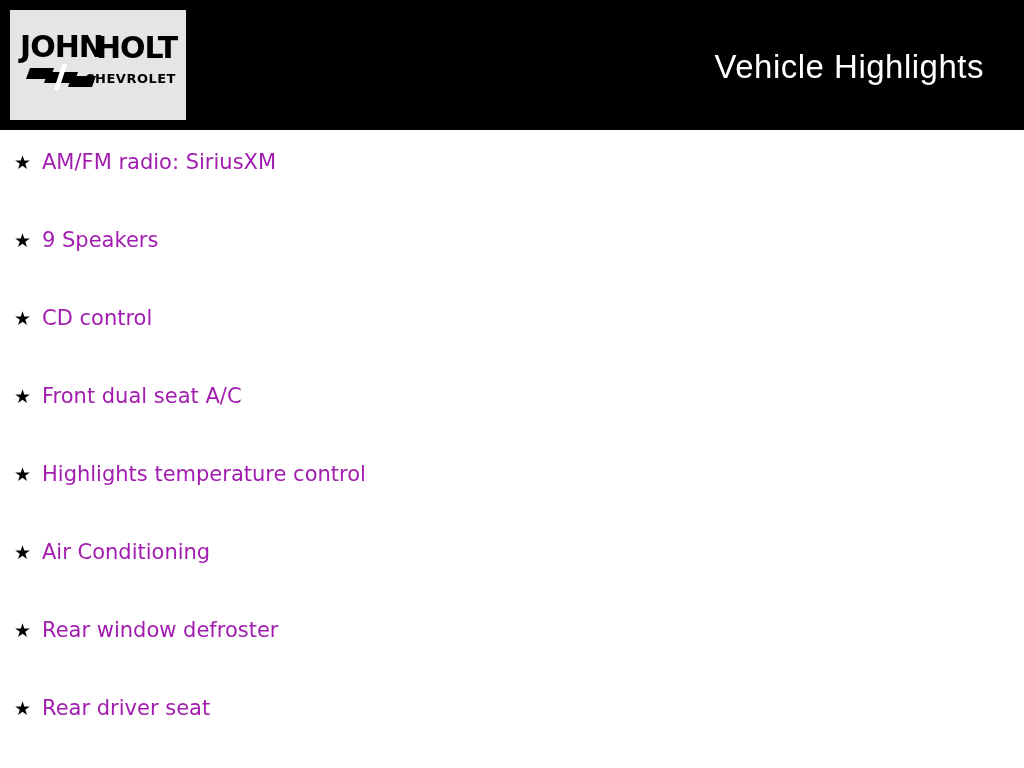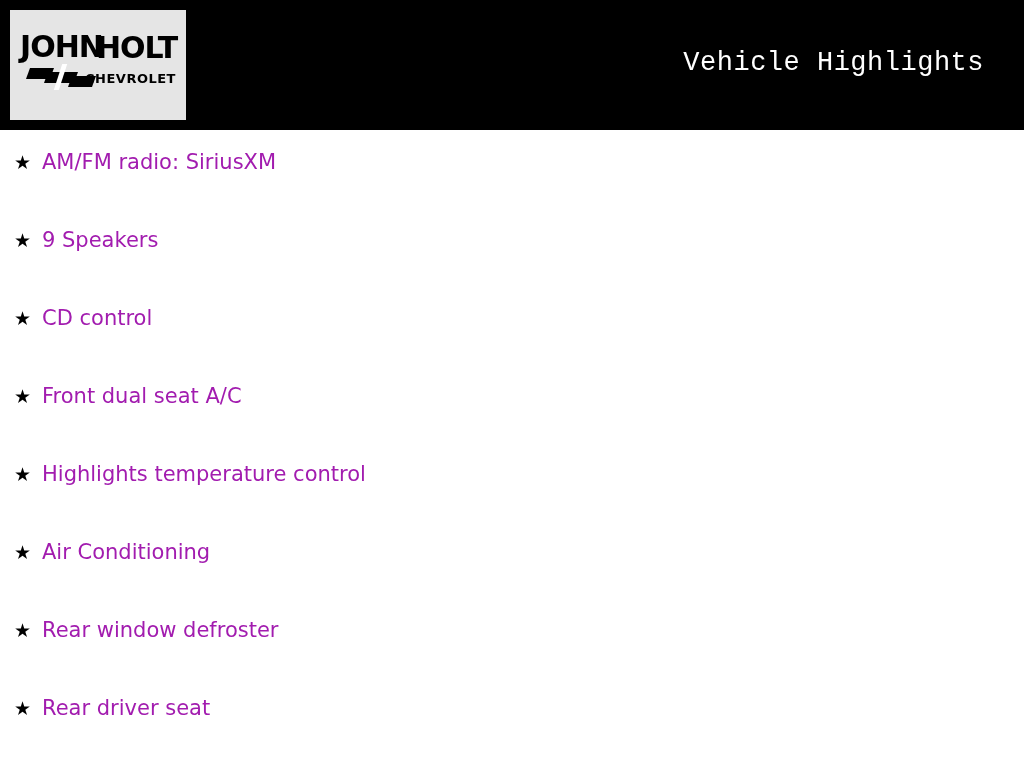--- a/index.html
+++ b/index.html
@@ -124,22 +124,22 @@
     height: 26px;
     background: #ffffff;
     transform: skewX(-18deg);
   }
 
   .header-title {
     position: absolute;
     right: 40px;
     top: 48px;
     color: #ffffff;
-    font-size: 27px;
-    font-family: Liberation Mono, monospace;
+    font-size: 33px;
+    font-family: Liberation Sans, sans-serif;
     letter-spacing: 0.5px;
     white-space: nowrap;
   }
 
   
   .highlights {
     position: absolute;
     left: 0;
     top: 130px;
     width: 1024px;

